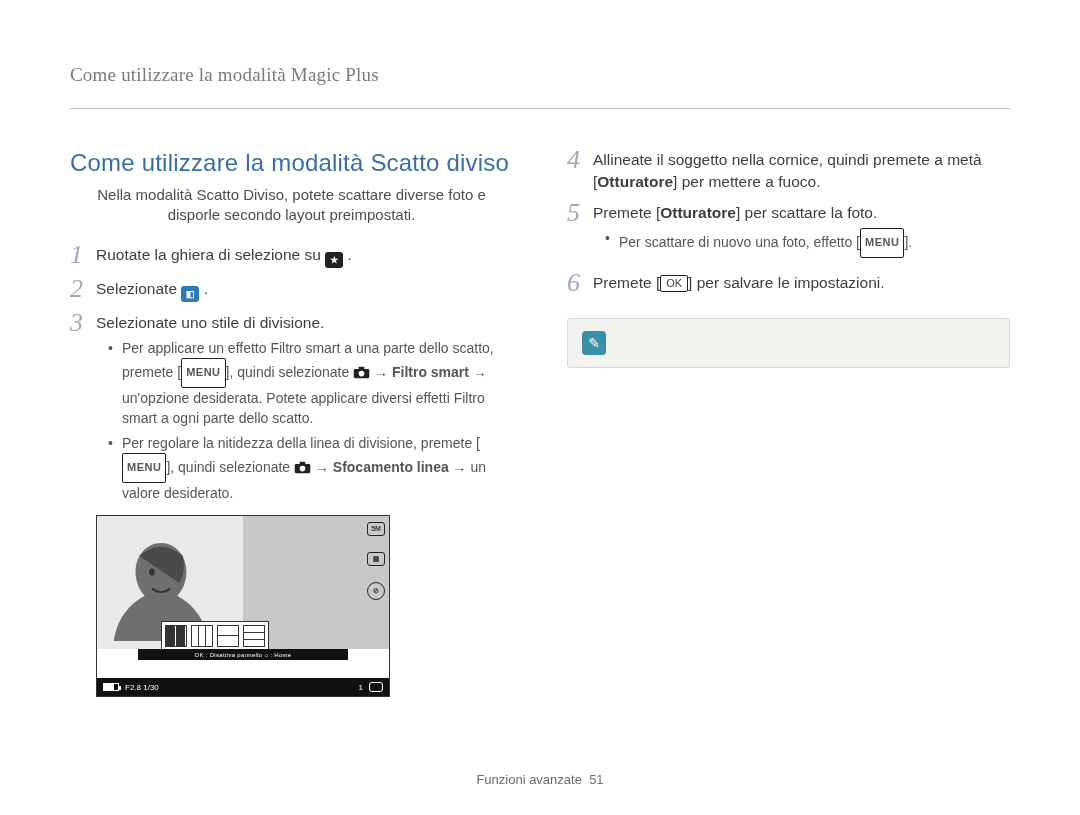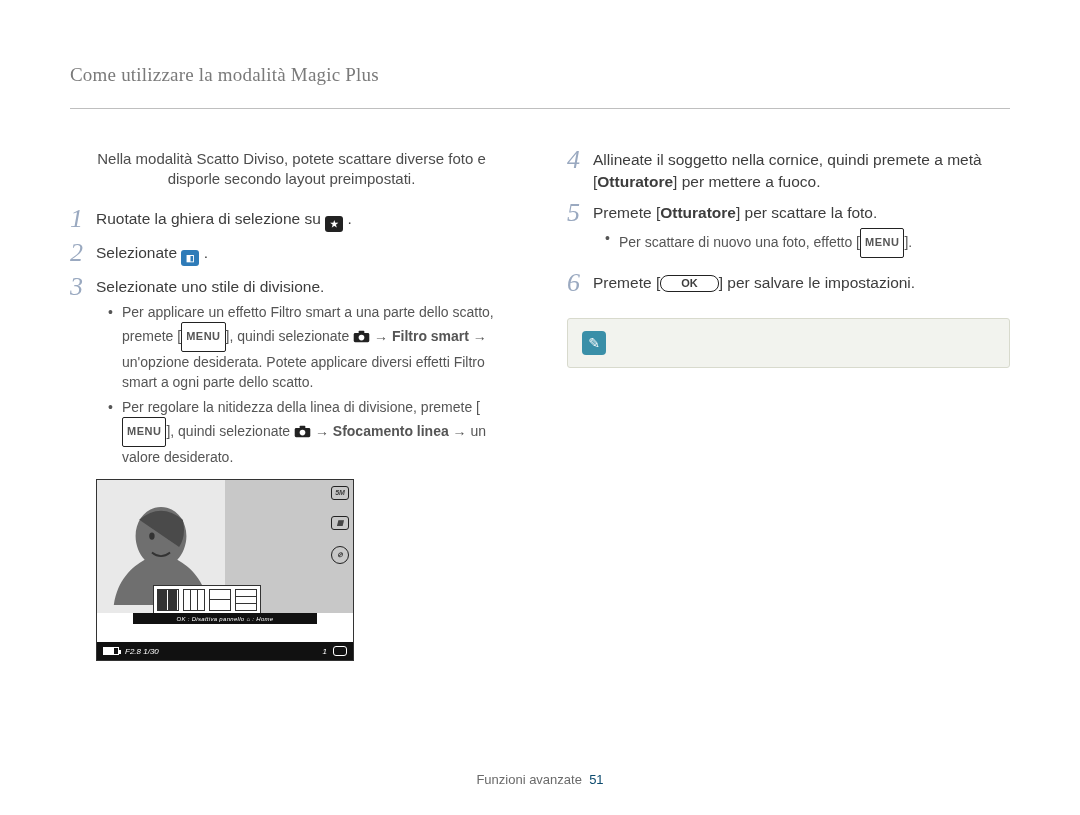--- a/index.html
+++ b/index.html
@@ -14,26 +14,26 @@
   .step-num { font-style: italic; font-family: Georgia, "Times New Roman", serif; font-size: 26px; color: #9aa9c0; width: 26px; flex: 0 0 26px; line-height: 1; margin-top: -2px; }
   .step-body { flex: 1; font-size: 15.5px; line-height: 1.4; color: #3d3d3d; }
   .step-body .bold { font-weight: 700; }
   ul.sub { list-style: none; padding-left: 12px; margin-top: 4px; }
   ul.sub li { position: relative; padding-left: 14px; font-size: 14px; line-height: 1.45; color: #555; margin-bottom: 4px; }
   ul.sub li::before { content: "•"; position: absolute; left: 0; top: 0; color: #555; }
   .icon-box { display:inline-flex; align-items:center; justify-content:center; vertical-align: -3px; height: 16px; min-width: 18px; border-radius: 3px; background: #222; color: #fff; font-size: 9px; font-weight: 700; padding: 0 3px; }
   .icon-box.white { background:#f0f0f0; color:#333; border:1px solid #888; }
   .icon-box.blue { background:#2e7bb8; }
   .menu-label { display:inline-block; border:1.5px solid #222; border-radius:2px; padding:6px 4px; font-size:11px; font-weight:700; letter-spacing:0.5px; vertical-align: 1px; }
-  .ok-label { display:inline-block; border:1.5px solid #222; border-radius:8px; padding:0 20px; font-size:11px; font-weight:700; vertical-align: 1px; }
+  .ok-label { display:inline-block; border:1.5px solid #222; border-radius:2px; padding:0 5px; font-size:11px; font-weight:400; vertical-align: 1px; }
   .camera-icon { display:inline-flex; width:17px; height:13px; vertical-align:-2px; }
   .camera-icon svg { width:100%; height:100%; }
 
   
-  .figure { width: 258px; height: 182px; border: 1px solid #333; background: #fff; position: relative; margin-top: 12px; font-style: italic; }
+  .figure { width: 294px; height: 182px; border: 1px solid #333; background: #fff; position: relative; margin-top: 12px; }
   .figure .left { position:absolute; left:0; top:0; width:50%; height:74%; background:#e9e9e9; }
   .figure .right { position:absolute; right:0; top:0; width:50%; height:74%; background:#c8c8c8; }
   .figure .person { position:absolute; left:8px; top:18px; width:112px; height:118px; }
   .figure .options { position:absolute; left:22%; top:58%; display:flex; gap:4px; background:#fff; border:1px solid #333; padding:3px; }
   .figure .opt { width:22px; height:22px; border:1px solid #333; display:flex; }
   .figure .opt .h { flex:1; border-right:1px solid #333; }
   .figure .opt .h:last-child { border-right:none; }
   .figure .opt .v { flex:1; border-bottom:1px solid #333; }
   .figure .opt .v:last-child { border-bottom:none; }
   .figure .opt.first { background:#333; }
@@ -48,33 +48,34 @@
   .figure .batt .fill { height:100%; width:70%; background:#fff; }
   .figure .spacer { flex:1; }
 
   
   .note { display:flex; gap:12px; background:#f2f3ee; border:1px solid #d8dacd; border-radius:3px; padding:12px 14px; margin-top:22px; }
   .note-icon { width:24px; height:24px; border-radius:4px; background:#3a8fa8; color:#fff; display:flex; align-items:center; justify-content:center; font-size:14px; flex:0 0 24px; }
   .note-body { flex:1; font-size:13px; color:#555; }
   .note-body ul.sub li { font-size:13px; }
 
   .footer { position:absolute; left:0; right:0; bottom:28px; text-align:center; font-size:13px; color:#6a6a6a; }
-  .footer .pnum { color:#0c4a6e; }
+  .footer .pnum { color:#737373; }
 </style>
 </head>
 <body>
 
 <div class="page">
 
   <div class="header-line">Come utilizzare la modalità Magic Plus</div>
 
   <div class="columns">
 
     <div class="col">
 
+      <h2 class="section-title">Come utilizzare la modalità Scatto diviso</h2>
       <p class="intro">Nella modalità Scatto Diviso, potete scattare diverse foto e disporle secondo layout preimpostati.</p>
 
       <div class="step">
         <div class="step-num">1</div>
         <div class="step-body">
           <span>Ruotate la ghiera di selezione su </span>
           <span class="icon-box">★</span>
           <span> .</span>
         </div>
       </div>

